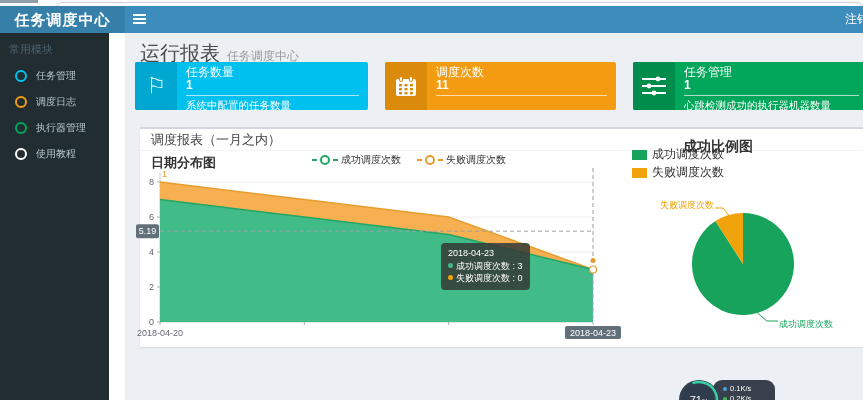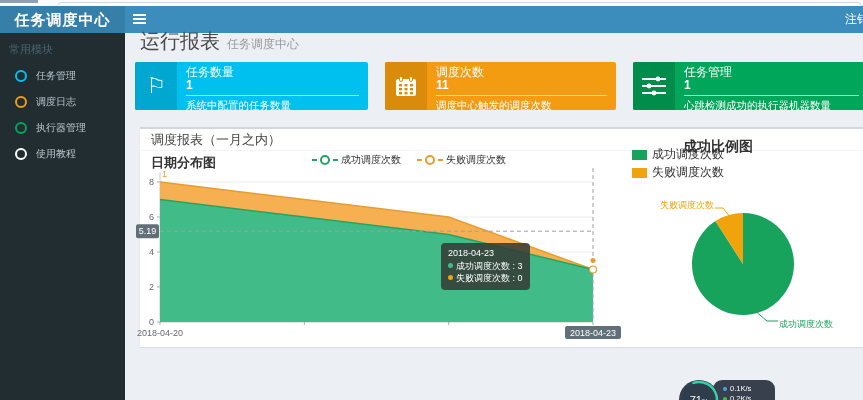--- a/index.html
+++ b/index.html
@@ -13,27 +13,27 @@
   .addr-line{position:absolute;left:57px;right:1px;top:2px;height:9px;border:1px solid #cfd4d9;border-bottom:none;border-radius:5px 5px 0 0;background:#fff;}
   .tab-edge{position:absolute;left:0;top:0;width:38px;height:3px;background:#8fa0ac;}
   
   .topbar{position:absolute;left:0;top:6px;width:863px;height:27px;background:#3c8dbc;}
   .logo{position:absolute;left:0;top:0;width:125px;height:27px;background:#367fa9;color:#fff;
         font-size:15px;font-weight:bold;line-height:27px;text-align:center;letter-spacing:1px;cursor:pointer;}
   .hamburger{position:absolute;left:133px;top:8px;width:14px;height:12px;cursor:pointer;}
   .hamburger span{display:block;width:13px;height:2px;background:#fff;margin-bottom:2px;}
   .logout{position:absolute;left:845px;top:0;height:27px;line-height:27px;color:#fff;font-size:12px;white-space:nowrap;cursor:pointer;text-decoration:none;}
   
-  .sidebar{position:absolute;left:0;top:33px;width:125px;height:367px;background:#222d32;}
+  .sidebar{position:absolute;left:0;top:33px;width:109px;height:367px;background:#222d32;}
   .side-label{padding:9px 9px 6px 9px;font-size:11px;color:#4b646f;}
   .side-item{display:flex;align-items:center;padding:6px 8px 6px 15px;font-size:10px;color:#b8c7ce;cursor:pointer;}
   .dot-icon{width:8px;height:8px;border-radius:50%;border:2px solid #fff;margin-right:9px;flex:0 0 auto;}
   
   .content{position:absolute;left:125px;top:33px;width:738px;height:367px;background:#ecf0f5;}
-  .page-header{position:absolute;left:140px;top:28px;white-space:nowrap;}
+  .page-header{position:absolute;left:140px;top:40px;white-space:nowrap;}
   .page-header h1{display:inline;font-size:20px;font-weight:normal;color:#4a4a4a;margin:0;}
   .page-header small{font-size:12px;color:#9a9a9a;margin-left:7px;}
   
   .card{position:absolute;top:62px;height:48px;display:flex;border-radius:2px;overflow:hidden;color:#fff;background:var(--bg);}
   .card-1{left:135px;width:233px;}
   .card-2{left:385px;width:231px;}
   .card-3{left:633px;width:235px;}
   .card-icon{width:42px;flex:0 0 42px;background:var(--icon-bg);display:flex;align-items:center;justify-content:center;}
   .flag-glyph{font-size:22px;line-height:1;color:#fff;}
   .card-body{flex:1;padding:4px 9px 0 9px;min-width:0;}
@@ -142,21 +142,20 @@
         <rect x="4" y="16" width="3" height="2.4"></rect>
           <rect x="9.5" y="16" width="3" height="2.4"></rect>
           <rect x="15" y="16" width="3" height="2.4"></rect>
       </g>
     </svg>
   </div>
   <div class="card-body">
     <div class="card-title">调度次数</div>
     <div class="card-value">11</div>
     <div class="card-divider"></div>
-    <div class="card-desc">调度中心触发的调度次数</div>
   </div>
 </div>
 <div class="card card-3" style="--bg: #00a65a; --icon-bg: #008d4c;">
   <div class="card-icon">
     <svg width="26" height="22" viewBox="0 0 26 22" stroke="#fff" stroke-width="2">
       <line x1="1" y1="4" x2="25" y2="4"></line>
         <circle cx="17" cy="4" r="2.4" fill="#fff" stroke="none"></circle>
       <line x1="1" y1="11" x2="25" y2="11"></line>
         <circle cx="8" cy="11" r="2.4" fill="#fff" stroke="none"></circle>
       <line x1="1" y1="18" x2="25" y2="18"></line>

